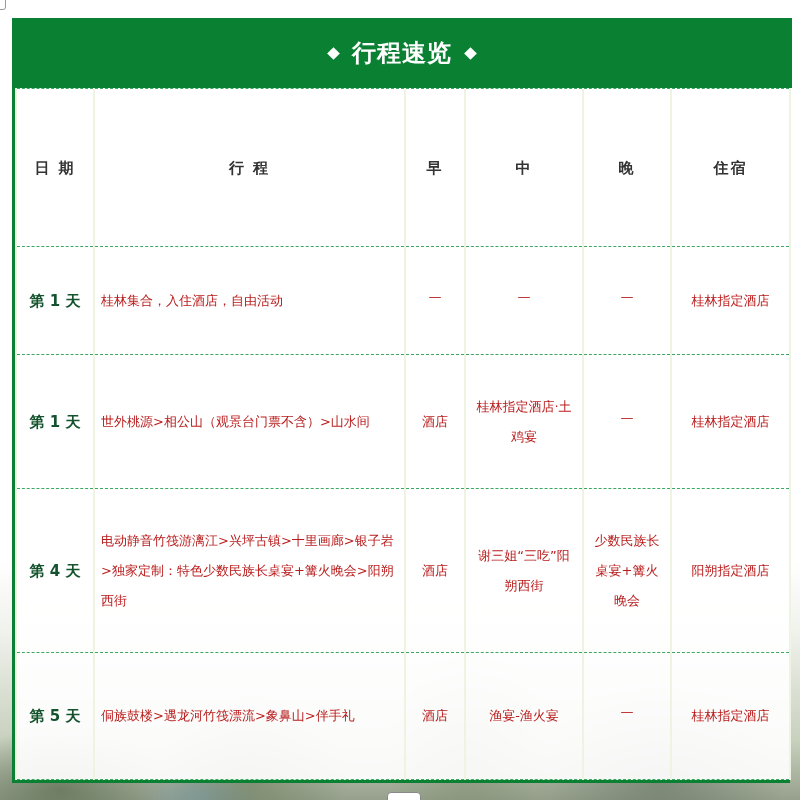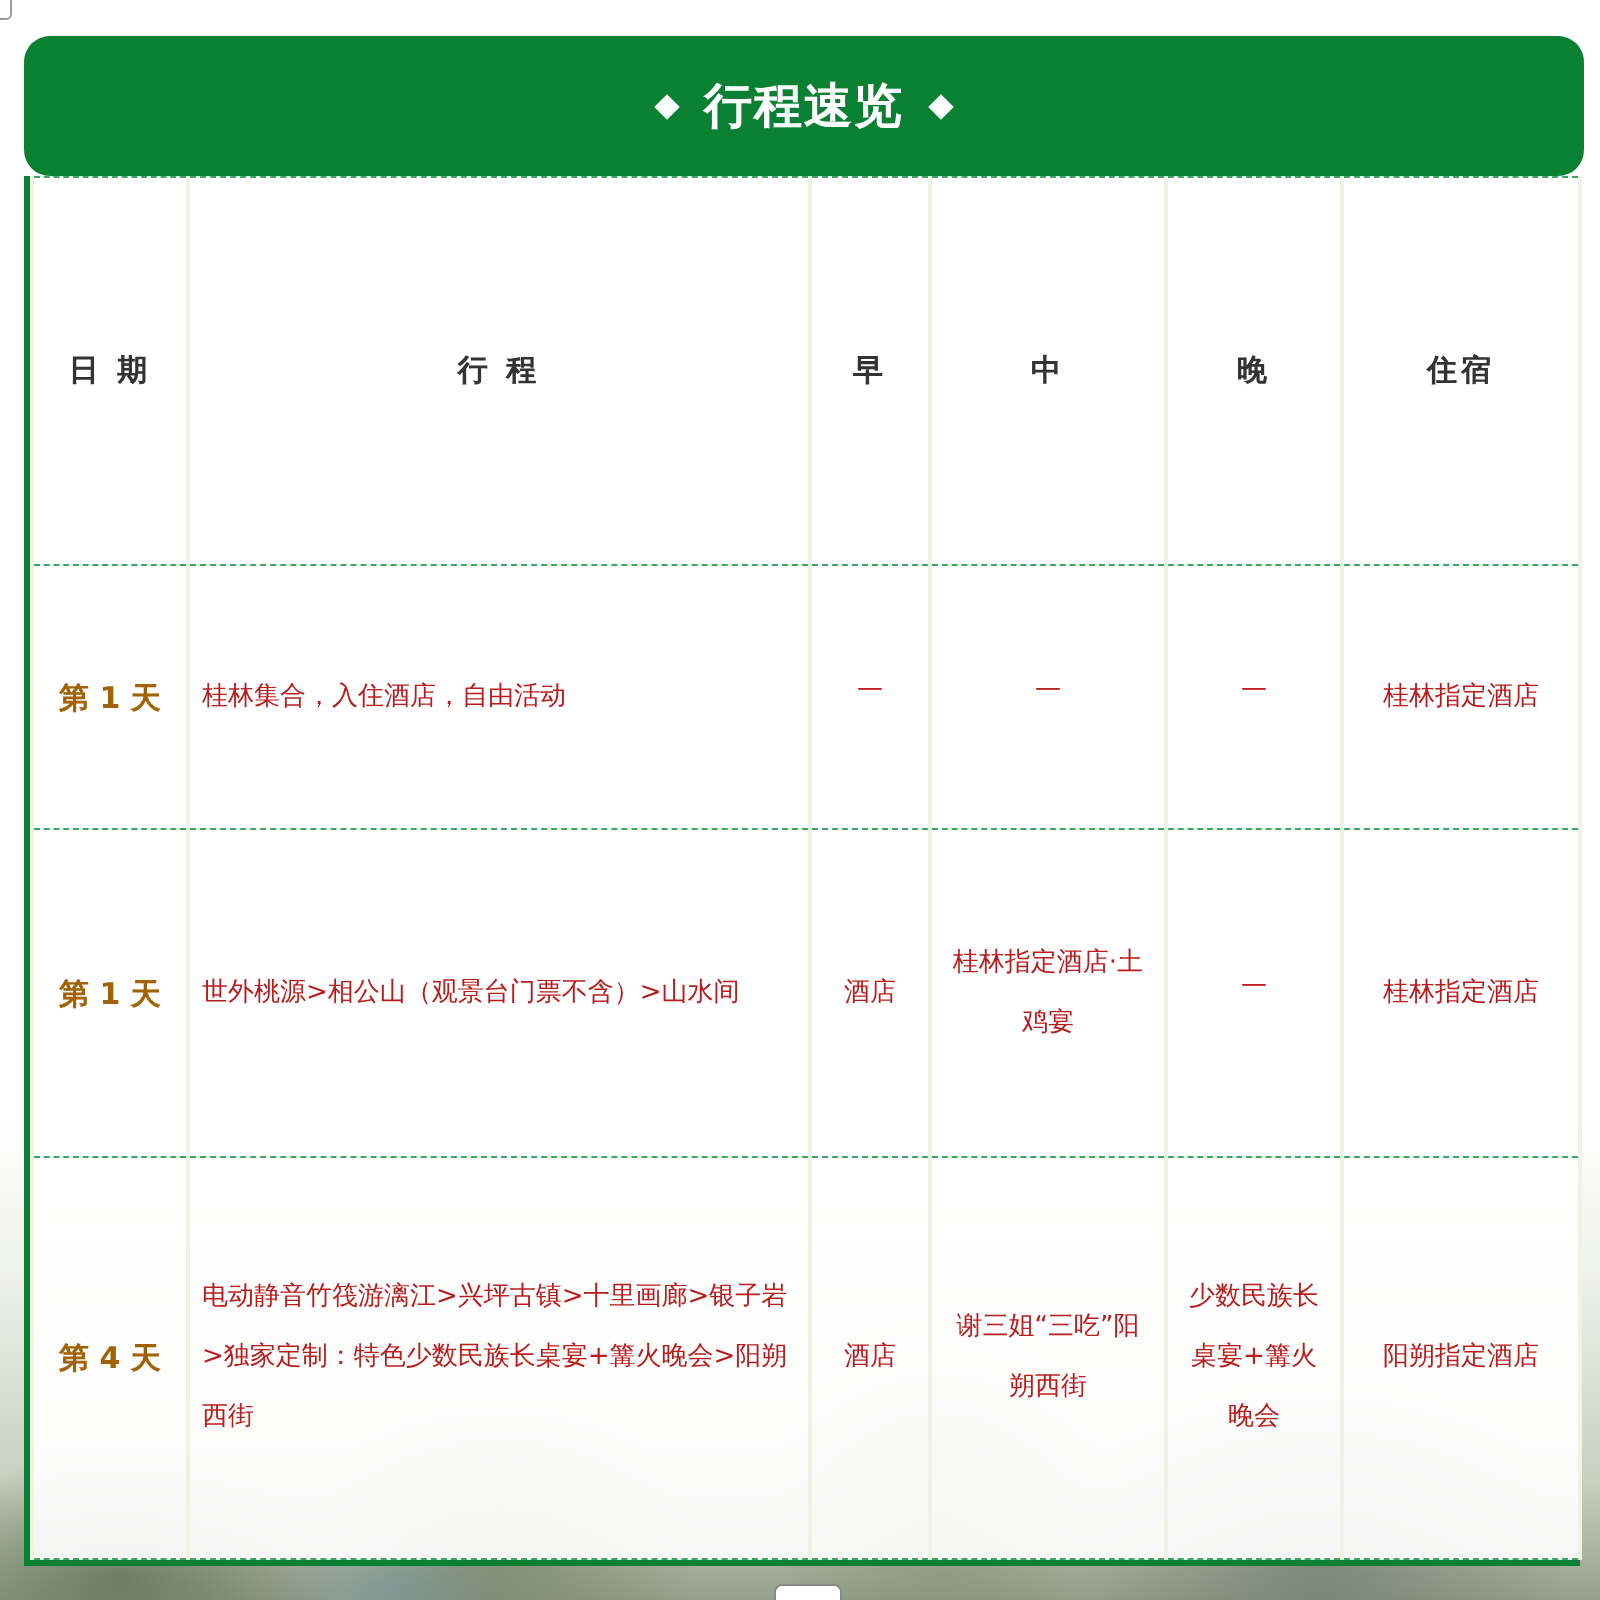--- a/index.html
+++ b/index.html
@@ -20,21 +20,20 @@
   }
   .corner-mark {
     position: absolute; left: -6px; top: -4px; width: 10px; height: 12px;
     border: 1px solid #9a9a9a; border-radius: 3px; background: #fff;
   }
   .title-band {
     position: absolute; left: 12px; top: 18px; width: 780px; height: 70px;
     background: #0a8033;
     display: flex; align-items: center; justify-content: center;
     color: #ffffff;
-    border-radius: 13px;
   }
   .title-band .diamond {
     display: inline-block; width: 9px; height: 9px; background: #fff;
     transform: rotate(45deg); margin: 0 14px;
   }
   .title-band .title-text {
     font-size: 24px; font-weight: bold; letter-spacing: 1px;
   }
   .table-wrap {
     position: absolute; left: 12px; top: 88px; width: 774px; height: 692px;
@@ -48,21 +47,21 @@
   td, th {
     border-left: 2px solid #eef3e2; border-right: 2px solid #eef3e2;
     border-top: 1px dashed #3aa860; border-bottom: 1px dashed #3aa860;
     text-align: center; vertical-align: middle;
     color: #b91c1c; font-size: 13px; line-height: 30px;
     padding: 0 6px;
     background: transparent;
   }
   th { font-size: 15px; font-weight: bold; color: #333; letter-spacing: 2px; }
   tr.head { height: 117px; }
-  td.day { font-weight: bold; font-size: 15px; color: #a16207; }
+  td.day { font-weight: bold; font-size: 15px; color: #14532d; }
   td.route { text-align: left; padding-left: 6px; }
   .white-row td { background: rgba(255,255,255,0.92); }
   .fade-row td { background: rgba(255,255,255,0.35); }
   .dash { display: inline-block; transform: translateY(-4px); }
   .page-btn {
     position: absolute; left: 387px; top: 792px; width: 32px; height: 14px;
     background: #fff; border: 1px solid #888; border-radius: 4px;
   }
 </style>
 </head>
@@ -113,17 +112,25 @@
       <td>桂林指定酒店</td>
     </tr>
     <tr class="white-row" style="height:121px">
       <td class="day">第 4 天</td>
       <td class="route">电动静音竹筏游漓江&gt;兴坪古镇&gt;十里画廊&gt;银子岩&gt;独家定制：特色少数民族长桌宴+篝火晚会&gt;阳朔西街</td>
       <td>酒店</td>
       <td>谢三姐“三吃”阳朔西街</td>
       <td>少数民族长桌宴+篝火晚会</td>
       <td>阳朔指定酒店</td>
     </tr>
+    <tr class="white-row" style="height:94px">
+      <td class="day">第 5 天</td>
+      <td class="route">侗族鼓楼&gt;遇龙河竹筏漂流&gt;象鼻山&gt;伴手礼</td>
+      <td>酒店</td>
+      <td>渔宴-渔火宴</td>
+      <td><span class="dash">—</span></td>
+      <td>桂林指定酒店</td>
+    </tr>
   </tbody>
     </table>
 </div>
 
 <div class="page-btn"></div>
 
 </body></html>

